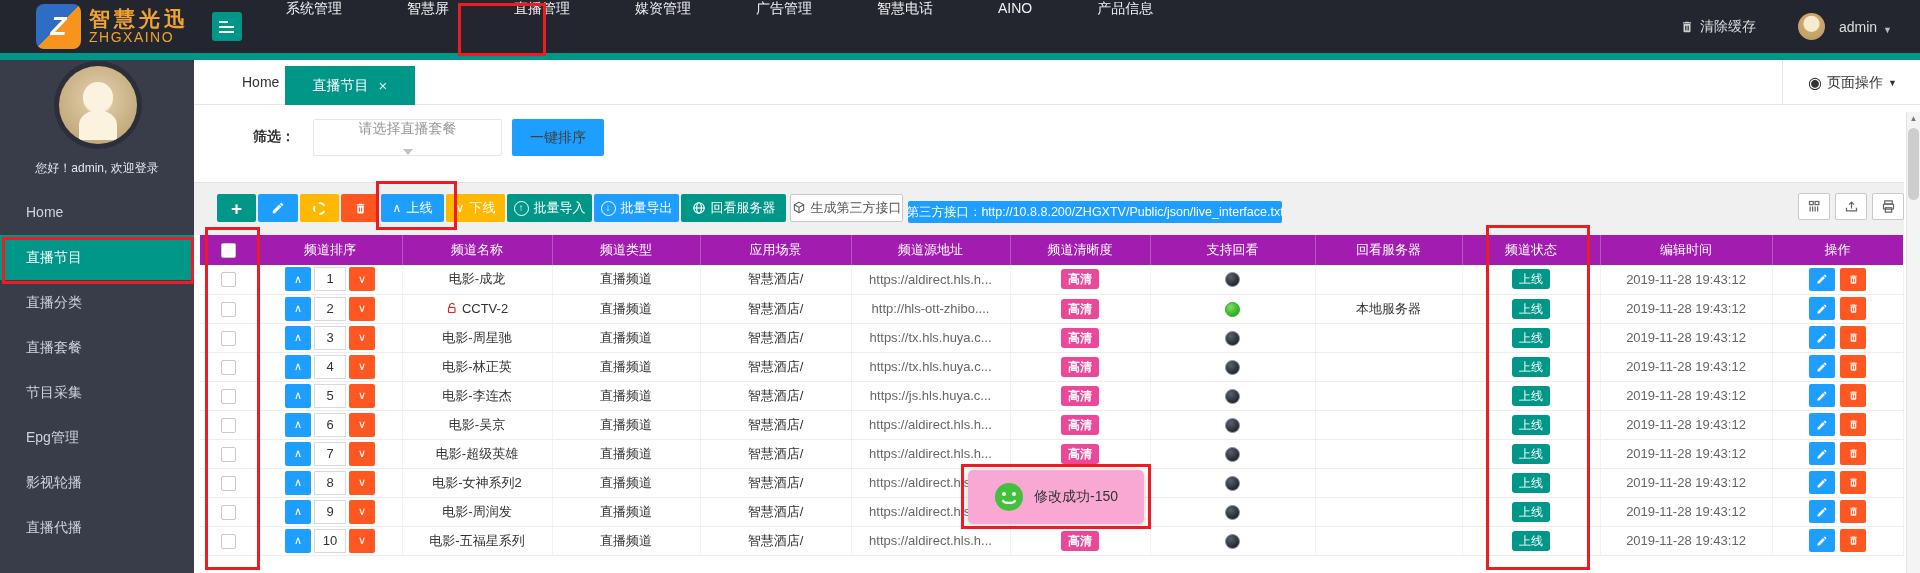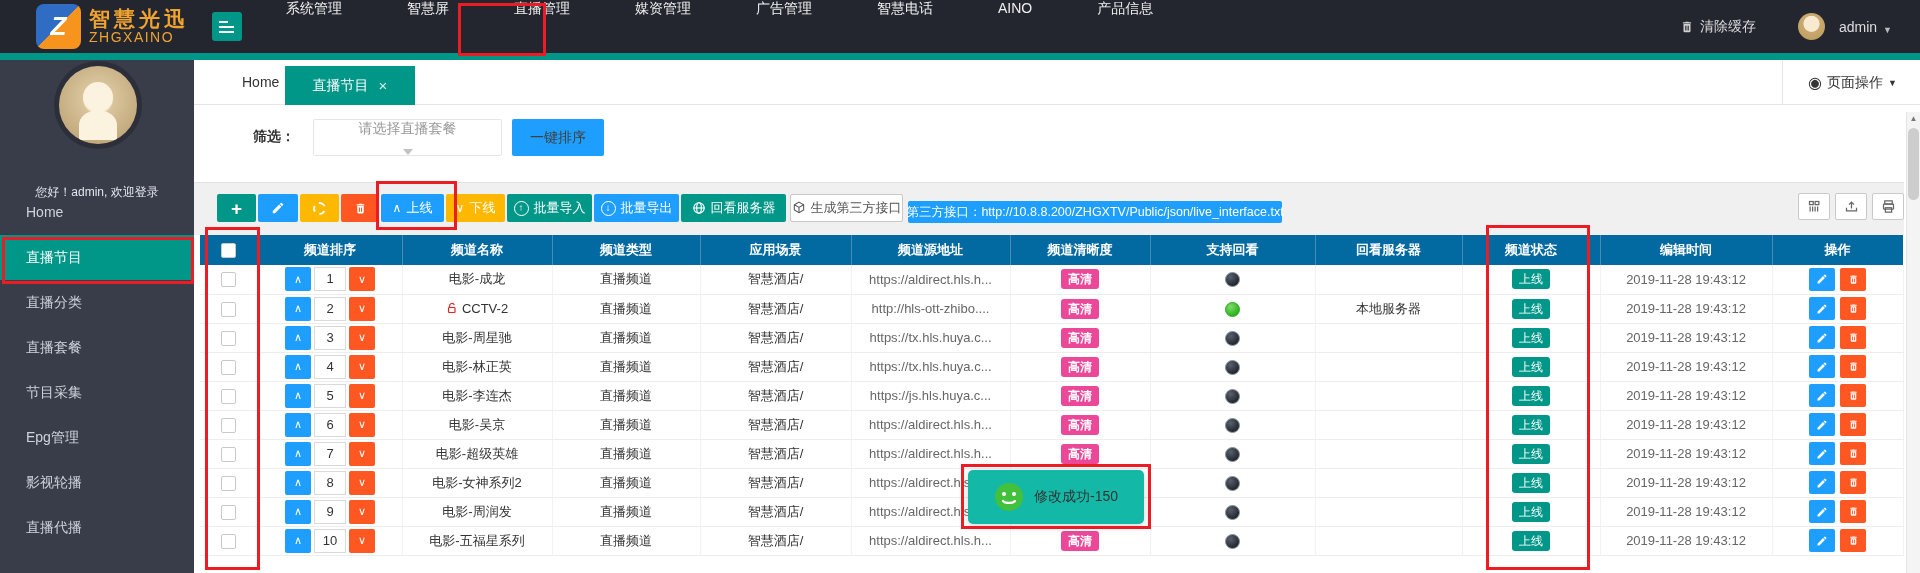--- a/index.html
+++ b/index.html
@@ -34,21 +34,21 @@
 
   
   .sidebar { position:absolute; left:0; top:60px; width:194px; height:513px; background:#393d49; }
   .side-avatar { position:absolute; left:59px; top:6px; width:78px; height:78px; border-radius:50%;
     background:radial-gradient(circle at 50% 42%, #f2e3c4 24%, #d9c49c 26%, #bda375 85%);
     box-shadow:0 0 0 5px rgba(20,22,28,.35); overflow:hidden; }
   .side-avatar:before { content:""; position:absolute; left:24px; top:16px; width:30px; height:30px;
     border-radius:50%; background:#fbf3e0; }
   .side-avatar:after { content:""; position:absolute; left:20px; top:44px; width:38px; height:30px;
     border-radius:50% 50% 0 0; background:#fbf3e0; }
-  .greeting { position:absolute; left:0; top:100px; width:194px; text-align:center; color:#e2e6ee; font-size:12px;margin-top:24px; }
+  .greeting { position:absolute; left:0; top:100px; width:194px; text-align:center; color:#e2e6ee; font-size:12px; }
   .side-menu { position:absolute; left:0; top:130px; width:194px; }
   .side-item { height:45px; line-height:45px; padding-left:26px; color:#cfd3dc; font-size:14px; cursor:pointer; }
   .side-item.active { background:#009688; color:#fff; }
 
   
   .tabbar { position:absolute; left:194px; top:60px; width:1726px; height:45px; background:#fff; border-bottom:1px solid #e6e6e6; }
   .tab-home { position:absolute; left:26px; top:0; height:45px; line-height:45px; padding:0 22px; color:#333; cursor:pointer; }
   .tab-active { position:absolute; left:91px; top:6px; width:130px; height:39px; background:#009688; color:#fff;
     display:flex; align-items:center; justify-content:center; gap:10px; cursor:pointer; }
   .tab-close { color:#d7efe9; font-size:15px; cursor:pointer; }
@@ -75,40 +75,40 @@
   .chev { font-size:12px; }
   .circ-arrow { width:15px; height:15px; border:1.5px solid #fff; border-radius:50%; font-size:10px; line-height:12px; text-align:center; }
   .api-label { position:absolute; left:908px; top:201px; width:374px; height:22px; background:#1e9fff; color:#fff;
     font-size:12.5px; border-radius:2px; display:flex; align-items:center; justify-content:center; white-space:nowrap; }
   .mini-btn { position:absolute; top:193px; width:32px; height:27px; background:#fff; border:1px solid #c9c9c9;
     border-radius:2px; display:flex; align-items:center; justify-content:center; cursor:pointer; }
 
   
   .table-wrap { position:absolute; left:200px; top:235px; width:1703px; }
   table { border-collapse:collapse; table-layout:fixed; width:1703px; }
-  th { height:30px; background:#0369a1; color:#fff; font-size:13px; font-weight:bold; border-right:1px solid rgba(255,255,255,.25); }
+  th { height:30px; background:#a21caf; color:#fff; font-size:13px; font-weight:normal; border-right:1px solid rgba(255,255,255,.25); }
   td { height:29px; border-bottom:1px solid #ededed; border-right:1px solid #f2f2f2; text-align:center;
        font-size:13px; color:#333; overflow:hidden; white-space:nowrap; }
   td.url, td.time { color:#666; }
   .cb { display:inline-block; width:15px; height:15px; background:#fff; border:1px solid #c9c9c9; border-radius:2px; vertical-align:middle; cursor:pointer; }
   .sortwrap { display:flex; align-items:center; justify-content:center; gap:3px; }
   .sbtn { width:26px; height:24px; border:none; border-radius:2px; color:#fff; font-size:11px; cursor:pointer; }
   .sbtn.up { background:#1e9fff; } .sbtn.down { background:#ff5722; }
   .snum { display:inline-block; width:32px; height:24px; line-height:22px; background:#fff; border:1px solid #d9d9d9; font-size:13px; }
   .badge { display:inline-block; min-width:36px; padding:2px 7px; border-radius:3px; color:#fff; font-size:12px; line-height:16px; }
   .badge.blue { background:#ec4899;font-weight:bold; } .badge.teal { background:#009688; }
   .dot { display:inline-block; width:15px; height:15px; border-radius:50%; vertical-align:middle;
     background:radial-gradient(circle at 35% 30%, #59606e, #23272e 72%); border:1px solid #8a93a2; }
   .dot.green { background:radial-gradient(circle at 35% 30%, #7ede62, #2fae24 72%); border:1px solid #2fae24; }
   .ops { display:flex; align-items:center; justify-content:center; gap:5px; }
   .opbtn { width:26px; height:23px; border:none; border-radius:2px; display:flex; align-items:center; justify-content:center; cursor:pointer; }
   .lock-ic { margin-right:4px; vertical-align:-2px; }
 
   
-  .toast { position:absolute; left:968px; top:470px; width:176px; height:54px; background:#14b8a6; border-radius:5px;
+  .toast { position:absolute; left:968px; top:470px; width:176px; height:54px; background:#f9a8d4; border-radius:5px;
     box-shadow:0 2px 10px rgba(0,0,0,.18); display:flex; align-items:center; justify-content:center; gap:10px; z-index:40; }
   .toast-text { font-size:14px; color:#333; }
 
   
   .vscroll { position:absolute; left:1906px; top:112px; width:14px; height:461px; background:#f4f4f4; border-left:1px solid #e3e3e3; }
   .vscroll .arr { position:absolute; top:2px; left:0; width:13px; text-align:center; font-size:8px; color:#777; }
   .vscroll .thumb { position:absolute; top:16px; left:1px; width:11px; height:72px; background:#cdcdcd; border-radius:6px; }
 
   
   .anno { position:absolute; border:3px solid #ec1c24; z-index:100; pointer-events:none; }

